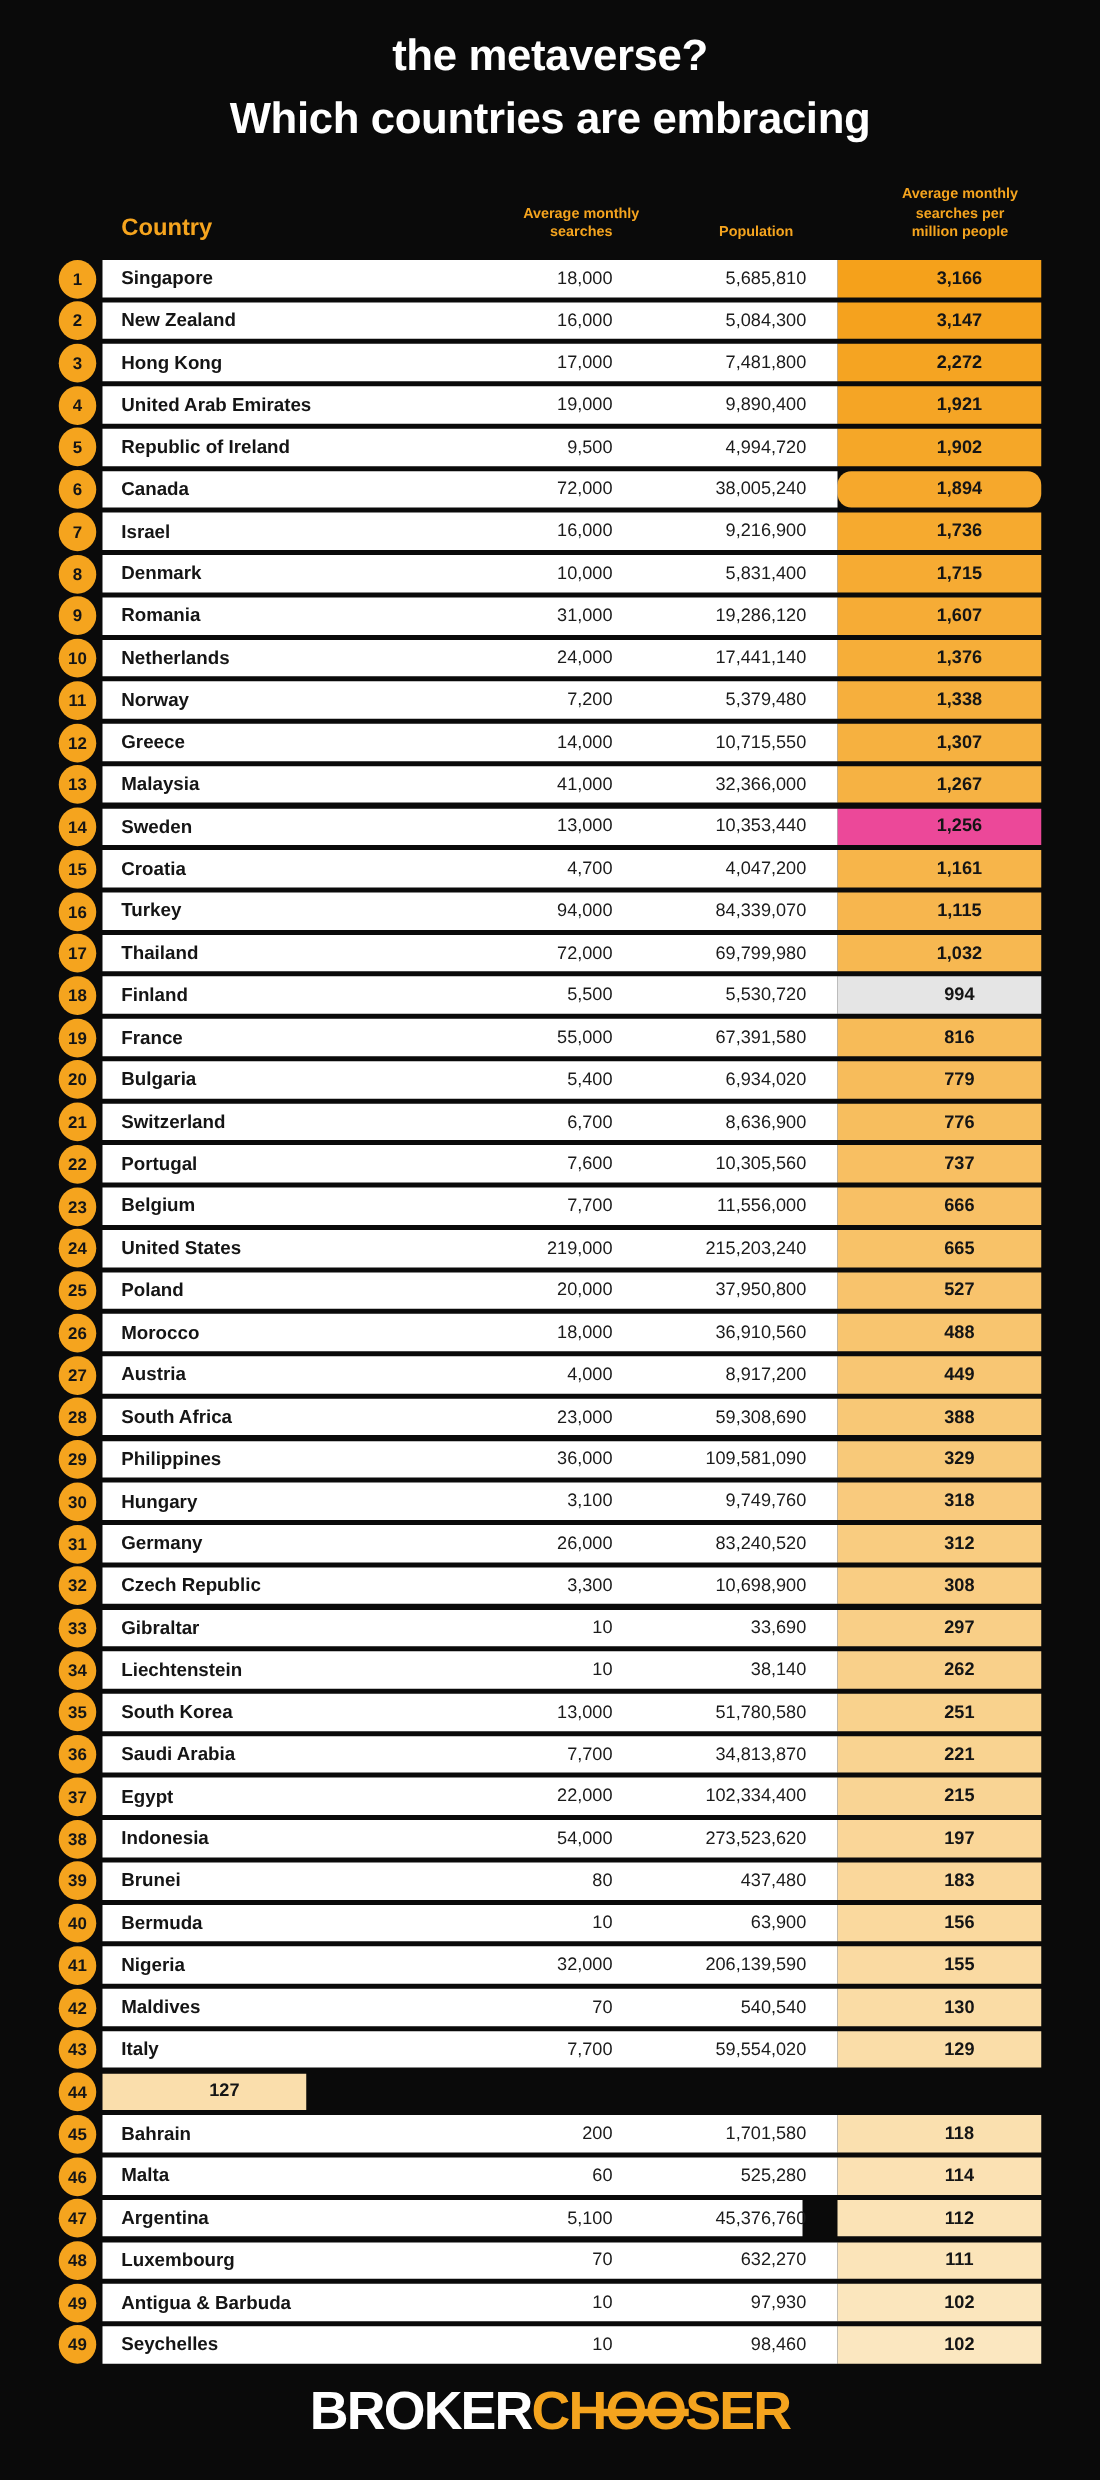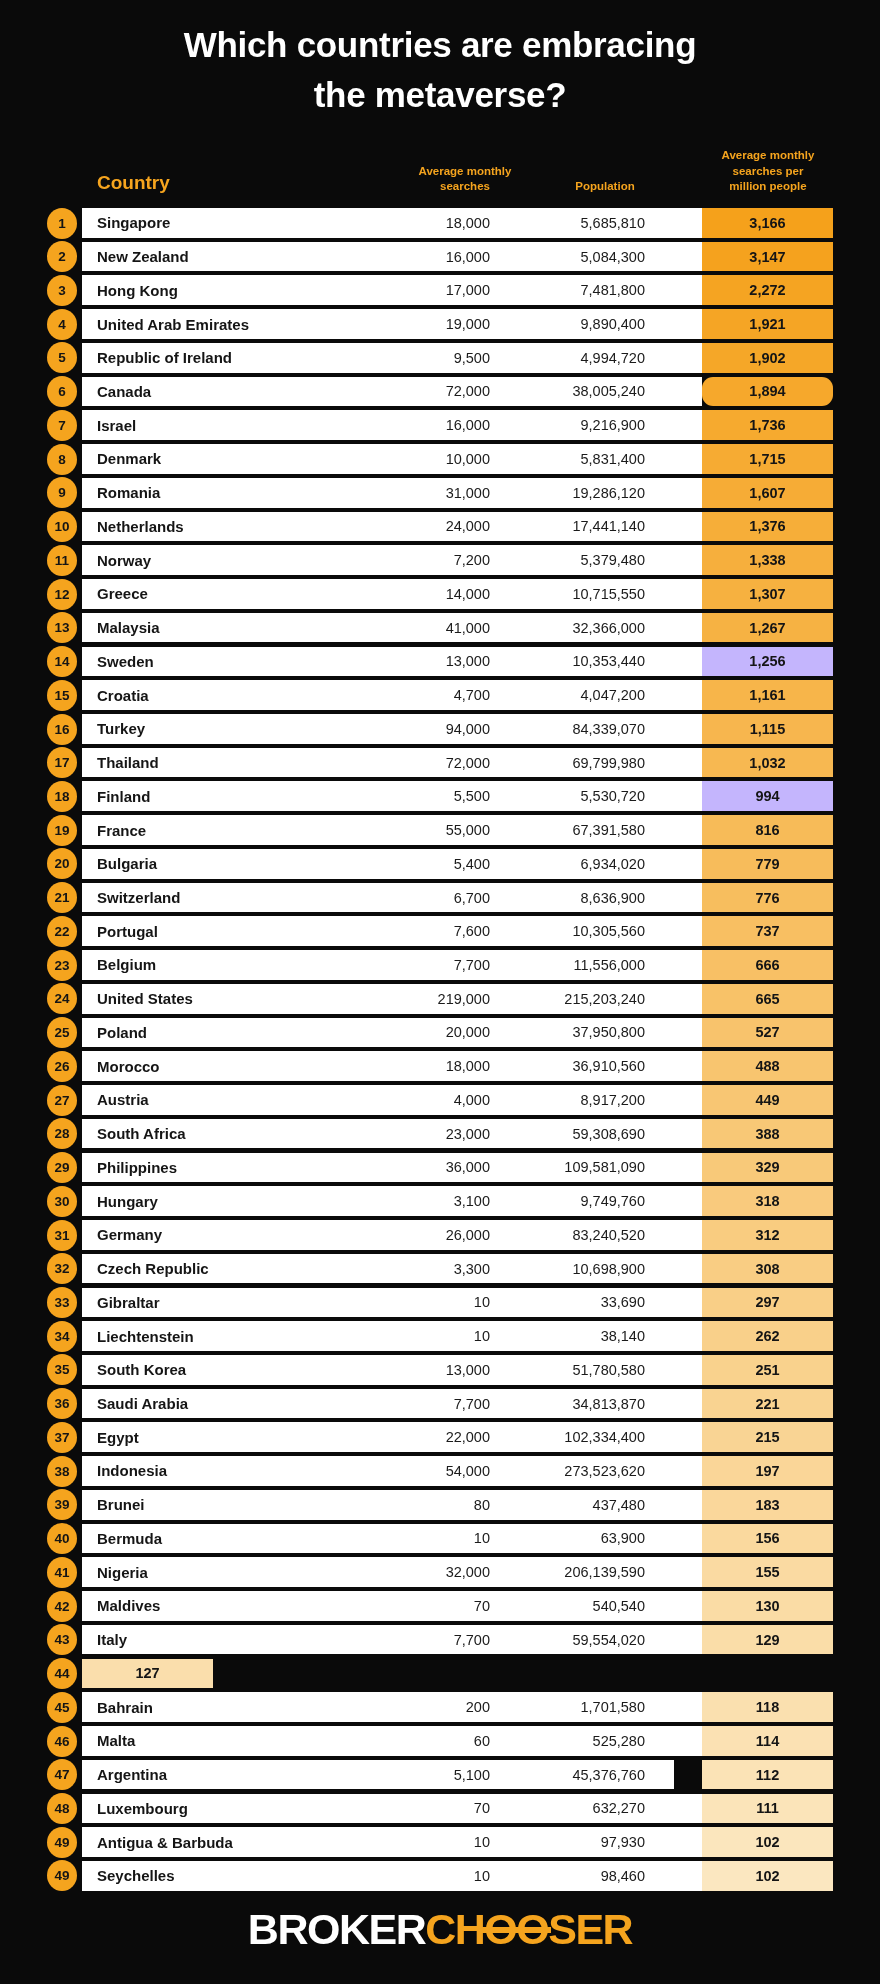--- a/index.html
+++ b/index.html
@@ -30,43 +30,43 @@
   .bar { flex:1; background:#FFFFFF; position:relative; display:flex; align-items:center; }
   .country { padding-left:15px; font-size:15px; font-weight:bold; color:#151515; white-space:nowrap; }
   .num {
     position:absolute; top:0; height:100%; display:flex; align-items:center;
     justify-content:flex-end; font-size:14.5px; color:#1B1B1B;
   }
   .searches   { left:250px; width:158px; }
   .population { left:420px; width:143px; }
   .per-million {
     width:131px; display:flex; align-items:center; justify-content:center;
-    font-size:14.5px; font-weight:bold; color:#151515;
+    font-size:14.5px; font-weight:bold; color:#151515;padding-left:32px;
   }
 
   .logo {
     position:absolute; top:1906px; left:0; width:100%; text-align:center;
     font-size:43px; font-weight:bold; letter-spacing:-1.5px; line-height:1.1;
   }
   .logo-broker { color:#FFFFFF; }
   .logo-chooser { color:#F5A41E; }
   .logo-oo { position:relative; display:inline-block; }
   .logo-oo::after {
     content:""; position:absolute; left:-3px; right:-3px; top:50%;
     margin-top:-3px; height:6px; background:#F5A41E;
   }
 </style>
 </head>
 <body>
 
 <div class="page">
 
   <div class="title">
+    <div>the metaverse?</div>
     <div>Which countries are embracing</div>
-    <div>the metaverse?</div>
   </div>
 
   <div class="headers">
     <div class="h-cell h-country">Country</div>
     <div class="h-cell h-small h-searches">Average monthly
 searches</div>
     <div class="h-cell h-small h-population">Population</div>
     <div class="h-cell h-small h-permillion">Average monthly
 searches per
 million people</div>
@@ -231,21 +231,21 @@
 
     <div class="row">
       <div class="rank-badge">
         <span>14</span>
       </div>
       <div class="bar">
         <span class="country">Sweden</span>
         <span class="num searches">13,000</span>
         <span class="num population">10,353,440</span>
       </div>
-      <div class="per-million" style="background: #c4b5fd;">1,256</div>
+      <div class="per-million" style="background: #ec4899;">1,256</div>
     </div>
 
     <div class="row">
       <div class="rank-badge">
         <span>15</span>
       </div>
       <div class="bar">
         <span class="country">Croatia</span>
         <span class="num searches">4,700</span>
         <span class="num population">4,047,200</span>
@@ -279,21 +279,21 @@
 
     <div class="row">
       <div class="rank-badge">
         <span>18</span>
       </div>
       <div class="bar">
         <span class="country">Finland</span>
         <span class="num searches">5,500</span>
         <span class="num population">5,530,720</span>
       </div>
-      <div class="per-million" style="background: #c4b5fd;">994</div>
+      <div class="per-million" style="background: #e5e5e5;">994</div>
     </div>
 
     <div class="row">
       <div class="rank-badge">
         <span>19</span>
       </div>
       <div class="bar">
         <span class="country">France</span>
         <span class="num searches">55,000</span>
         <span class="num population">67,391,580</span>

